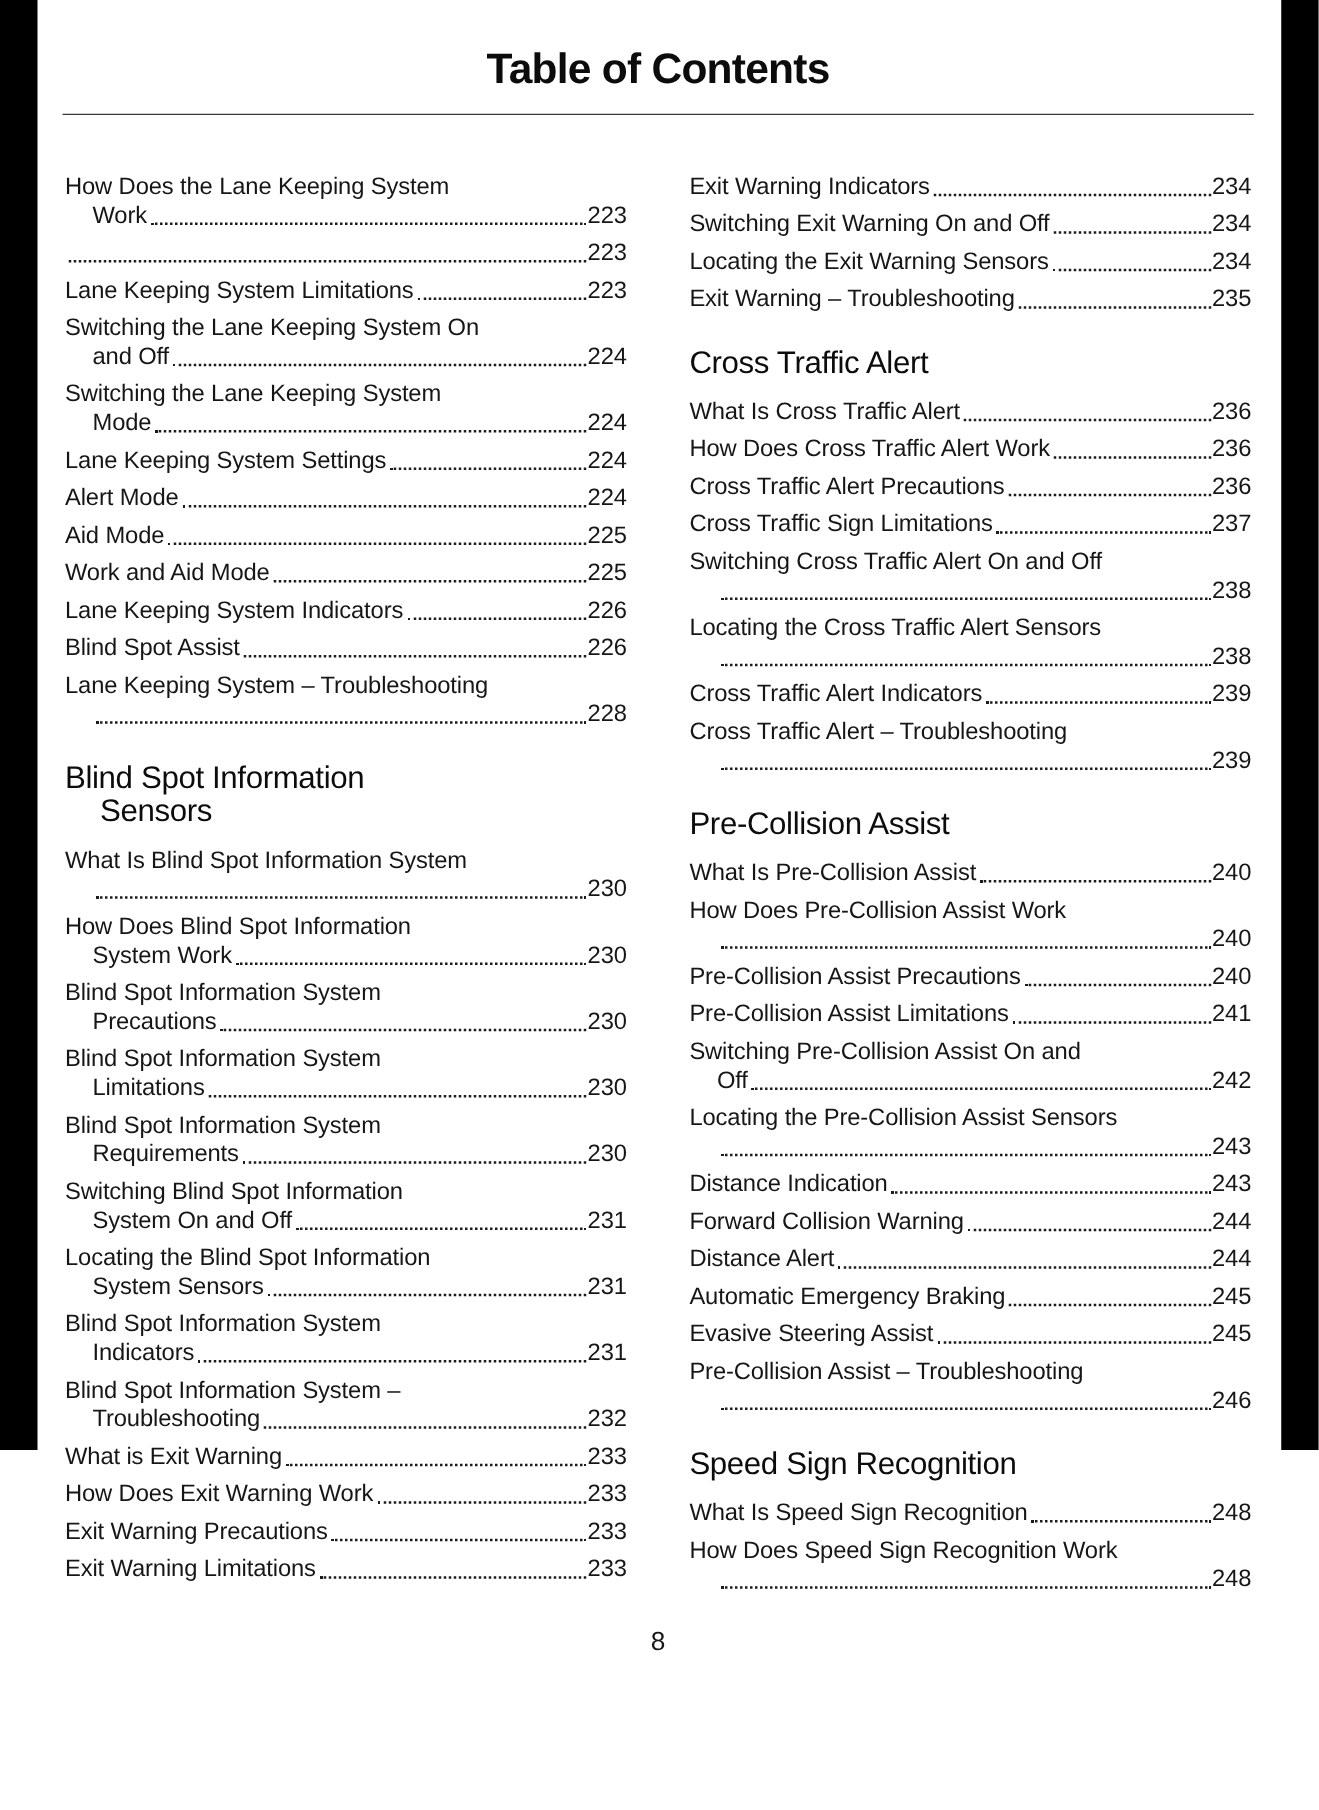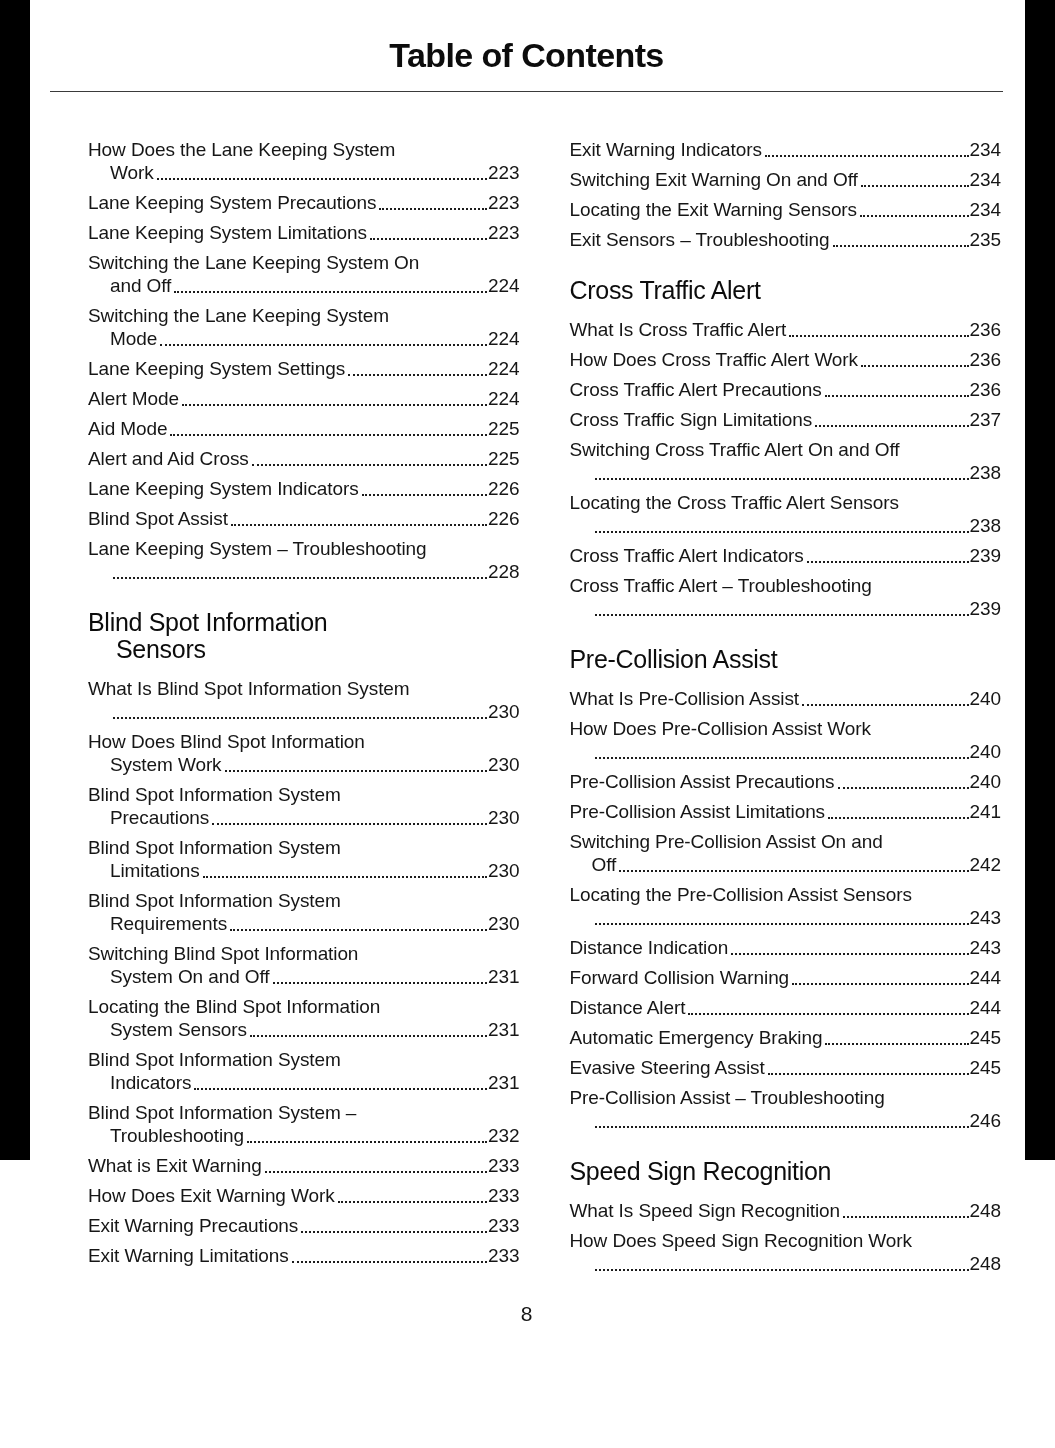--- a/index.html
+++ b/index.html
@@ -30,21 +30,20 @@
     border: none;
     border-top: 1.5px solid #3a3a3a;
     margin: 0 6px;
   }
   .cols {
     display: flex;
     gap: 50px;
     margin-top: 46px;
     padding: 0 8px;
     align-items: flex-start;
-    margin-left: 36px;
   }
   .toc-column { flex: 1 1 0; min-width: 0; }
   .toc-entry {
     font-size: 19px;
     line-height: 23px;
     letter-spacing: -0.1px;
     margin-bottom: 7px;
   }
   .entry-line { display: block; }
   .entry-line.cont { padding-left: 22px; }
@@ -88,21 +87,20 @@
           <div class="toc-entry">
             <div class="entry-line">How Does the Lane Keeping System</div>
             <div class="entry-line cont last">
               <span class="entry-text">Work</span>
               <span class="leader"></span>
               <span class="pgnum">223</span>
             </div>
           </div>
           <div class="toc-entry">
             <div class="entry-line last">
-              <span class="entry-text">Lane Keeping System Precautions</span>
               <span class="leader"></span>
               <span class="pgnum">223</span>
             </div>
           </div>
           <div class="toc-entry">
             <div class="entry-line last">
               <span class="entry-text">Lane Keeping System Limitations</span>
               <span class="leader"></span>
               <span class="pgnum">223</span>
             </div>
@@ -139,21 +137,21 @@
           </div>
           <div class="toc-entry">
             <div class="entry-line last">
               <span class="entry-text">Aid Mode</span>
               <span class="leader"></span>
               <span class="pgnum">225</span>
             </div>
           </div>
           <div class="toc-entry">
             <div class="entry-line last">
-              <span class="entry-text">Alert and Aid Cross</span>
+              <span class="entry-text">Work and Aid Mode</span>
               <span class="leader"></span>
               <span class="pgnum">225</span>
             </div>
           </div>
           <div class="toc-entry">
             <div class="entry-line last">
               <span class="entry-text">Lane Keeping System Indicators</span>
               <span class="leader"></span>
               <span class="pgnum">226</span>
             </div>
@@ -295,21 +293,21 @@
           </div>
           <div class="toc-entry">
             <div class="entry-line last">
               <span class="entry-text">Locating the Exit Warning Sensors</span>
               <span class="leader"></span>
               <span class="pgnum">234</span>
             </div>
           </div>
           <div class="toc-entry">
             <div class="entry-line last">
-              <span class="entry-text">Exit Sensors – Troubleshooting</span>
+              <span class="entry-text">Exit Warning – Troubleshooting</span>
               <span class="leader"></span>
               <span class="pgnum">235</span>
             </div>
           </div>
           <div class="toc-heading">
             <div class="heading-line">Cross Traffic Alert</div>
           </div>
           <div class="toc-entry">
             <div class="entry-line last">
               <span class="entry-text">What Is Cross Traffic Alert</span>

